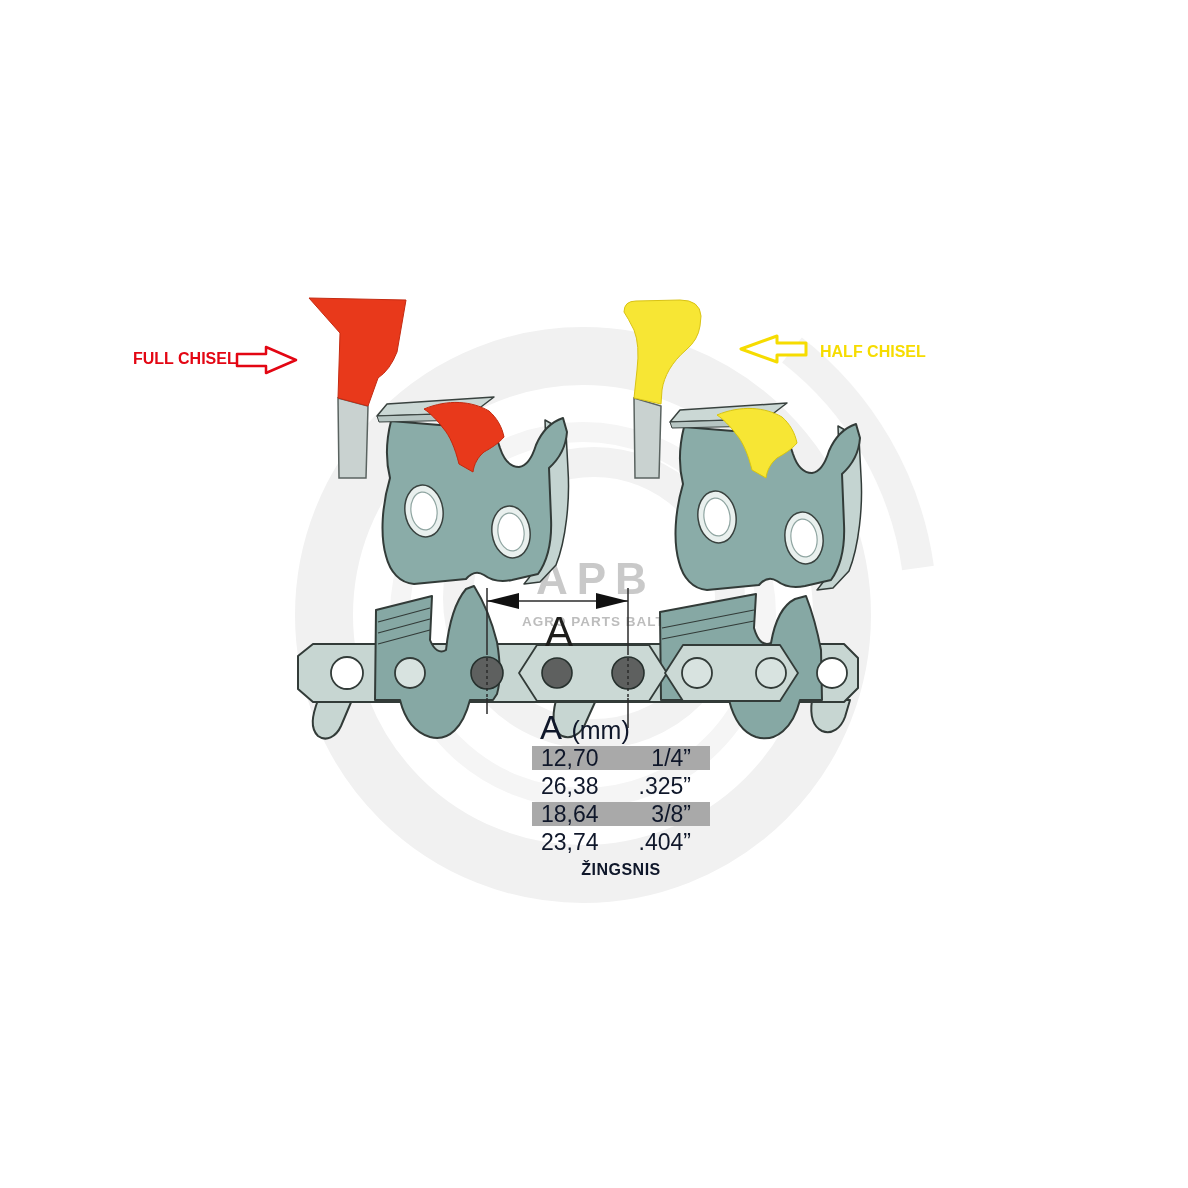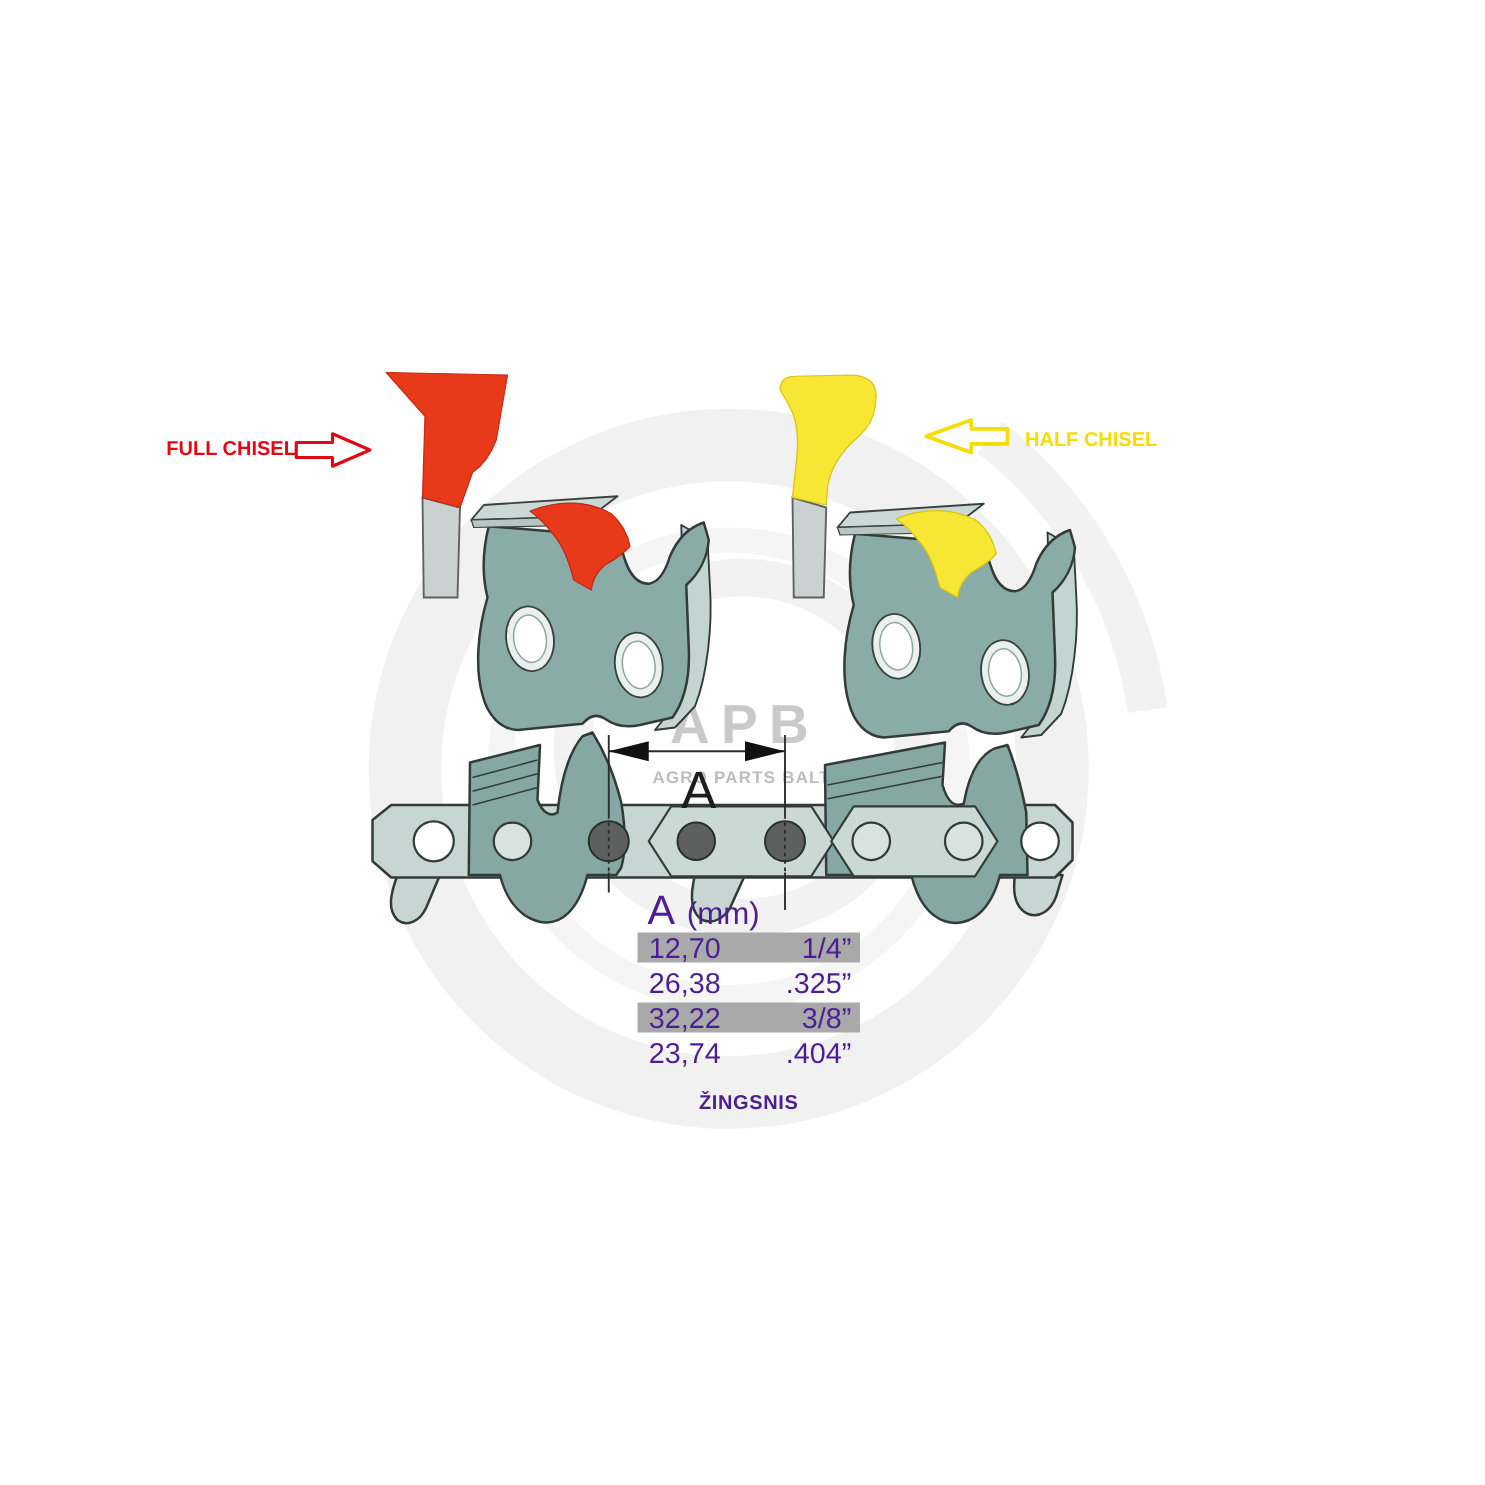--- a/index.html
+++ b/index.html
@@ -10,30 +10,30 @@
   
   .wm-logo{font-family:"Liberation Sans",sans-serif;font-size:44px;font-weight:bold;
            fill:#c9c9c9;letter-spacing:9px;}
   .wm-tag{font-family:"Liberation Sans",sans-serif;font-size:13.5px;font-weight:bold;
           fill:#bdbdbd;letter-spacing:1px;}
   .lbl-red{font-family:"Liberation Sans",sans-serif;font-size:16px;font-weight:bold;fill:#e30613;}
   .lbl-yellow{font-family:"Liberation Sans",sans-serif;font-size:16px;font-weight:bold;fill:#f6dc00;}
   .dim-a{font-family:"Liberation Sans",sans-serif;font-size:42px;font-weight:400;fill:#1d1d1b;}
 
   
-  .pitch-block{position:absolute;left:510px;top:710px;width:178px;z-index:2;color:#4c1d95;}
+  .pitch-block{position:absolute;left:532px;top:710px;width:178px;z-index:2;color:#0f172a;}
   .pitch-header{height:36px;line-height:36px;padding-left:8px;white-space:nowrap;}
   .pitch-header .sym{font-size:33px;font-weight:400;}
   .pitch-header .unit{font-size:25px;font-weight:400;margin-left:5px;}
   .pitch-row{display:flex;justify-content:space-between;align-items:center;
              height:24px;margin-bottom:4px;font-size:23px;gap:10px;}
   .pitch-row .mm{padding-left:9px;}
-  .pitch-row .inch{padding-right:7px;text-align:center;}
+  .pitch-row .inch{padding-right:19px;text-align:center;}
   .pitch-row.hl{background:#a9a9a9;}
-  .pitch-caption{text-align:center;font-size:16px;font-weight:bold;margin-top:20px;
+  .pitch-caption{text-align:center;font-size:16px;font-weight:bold;margin-top:7px;
                  letter-spacing:0.5px;}
 </style>
 </head>
 <body>
 
 <div id="stage">
 
   <svg id="art" width="1188" height="1188" viewBox="0 0 1188 1188">
 
     <g fill="none">
@@ -174,21 +174,21 @@
     </div>
     <div class="pitch-row hl">
       <span class="mm">12,70</span>
       <span class="inch">1/4”</span>
     </div>
     <div class="pitch-row">
       <span class="mm">26,38</span>
       <span class="inch">.325”</span>
     </div>
     <div class="pitch-row hl">
-      <span class="mm">32,22</span>
+      <span class="mm">18,64</span>
       <span class="inch">3/8”</span>
     </div>
     <div class="pitch-row">
       <span class="mm">23,74</span>
       <span class="inch">.404”</span>
     </div>
     <div class="pitch-caption">ŽINGSNIS</div>
   </div>
 
 </div>

